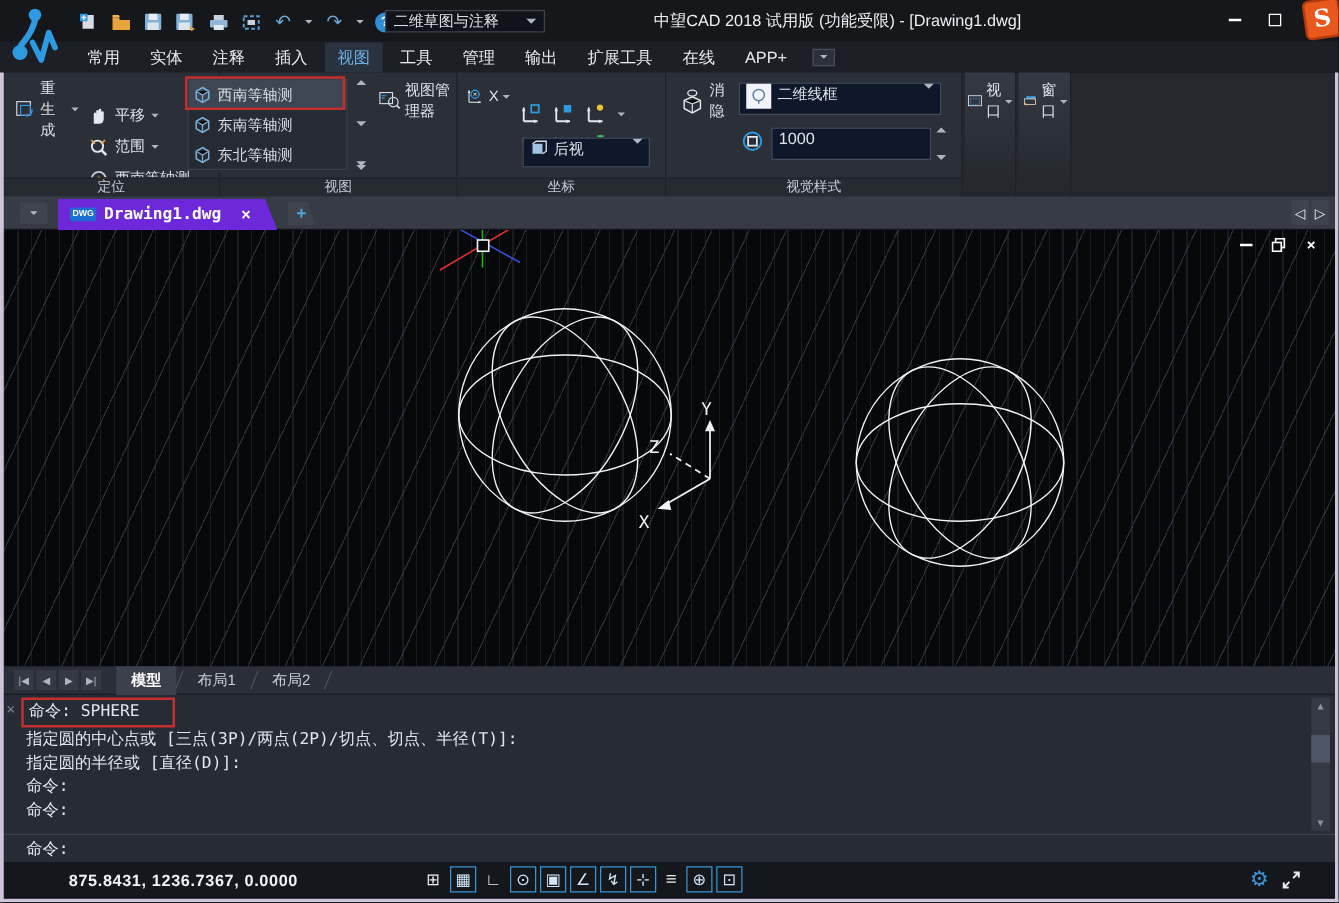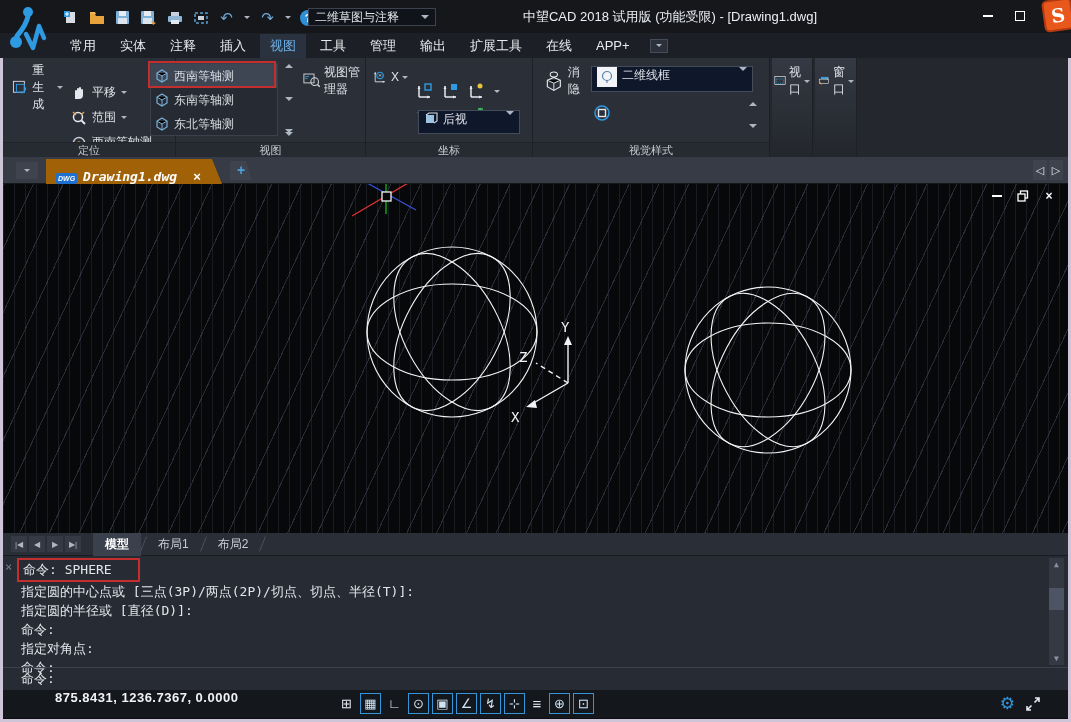--- a/index.html
+++ b/index.html
@@ -50,21 +50,21 @@
   #view-redbox { position:absolute; left:144px; top:3px; width:128px; height:27px; border:2px solid #c32e2e; z-index:5; }
   .scrollcol { position:absolute; left:280px; top:6px; width:14px; height:72px; display:flex; flex-direction:column; align-items:center; justify-content:space-between; }
   .combo { position:absolute; background:#0f172a; border:1px solid #454c59; display:flex; padding:0 5px; gap:5px; }
   .combo .txt { flex:1; font-size:12px; color:#dfe3e9; white-space:nowrap; }
   .spin { position:absolute; display:flex; flex-direction:column; justify-content:space-between; height:26px; }
   .raised { background:linear-gradient(#343943,#23262c); border-right:1px solid #1d2026; }
 
   
   #docbar { left:0; top:157px; width:1071px; height:27px; background:#363b45; border-bottom:1px solid #14161a; }
   #doc-dd { left:16px; top:5px; width:22px; height:17px; background:#3e434e; display:flex; align-items:center; justify-content:center; }
-  #doc-tab { left:46px; top:2px; width:176px; height:25px; background:#a16207; clip-path:polygon(0 0,calc(100% - 10px) 0,100% 100%,0 100%); display:flex; align-items:flex-end; gap:6px; padding:0 10px;font-style:italic; }
+  #doc-tab { left:46px; top:2px; width:176px; height:25px; background:#6d28d9; clip-path:polygon(0 0,calc(100% - 10px) 0,100% 100%,0 100%); display:flex; align-items:center; gap:6px; padding:0 10px; }
   #doc-tab .tname { font-family:"DejaVu Sans Mono",monospace; font-weight:bold; font-size:13px; color:#fff; }
   .dwg-badge { background:#1d6fd2; color:#fff; font-size:7px; font-weight:bold; padding:2px 2px; border-radius:2px; letter-spacing:0; }
   #doc-tab .tclose { margin-left:10px; color:#fff; font-size:13px; font-weight:bold; }
   #doc-new { left:230px; top:4px; width:22px; height:19px; background:#3e434e; clip-path:polygon(0 0,calc(100% - 6px) 0,100% 100%,0 100%); color:#4aa3e0; font-size:14px; font-weight:bold; text-align:center; line-height:18px; }
   #doc-scroll { right:8px; top:3px; display:flex; gap:2px; }
   #doc-scroll .ds { width:14px; height:20px; background:#3e434e; color:#e8eaee; font-size:11px; display:flex; align-items:center; justify-content:center; }
 
   
   #canvas { left:3px; top:184px; width:1065px; height:349px; background-color:#07080a;
     background-image:
@@ -87,21 +87,21 @@
   #cmd-history { position:absolute; left:18px; top:2px; right:22px; }
   .cline { font-size:13px; color:#e2e6ec; line-height:19px; white-space:nowrap; }
   .redbox { display:inline-block; border:2px solid #c32e2e; padding:0 26px 1px 4px; margin-left:-4px; }
   #cmd-sep { position:absolute; left:0; right:0; top:111px; height:1px; background:#3c414c; }
   #cmd-prompt { position:absolute; left:18px; top:114px; font-size:13px; color:#e2e6ec; }
   #cmd-scroll { position:absolute; right:4px; top:2px; width:15px; height:107px; background:#343943; display:flex; flex-direction:column; align-items:center; justify-content:space-between; padding:2px 0; }
   #cmd-thumb { position:absolute; right:4px; top:32px; width:15px; height:22px; background:#4d5463; }
   .scr-ar { color:#8a92a0; font-size:8px; }
 
   
-  #statusbar { left:0; top:690px; width:1071px; height:28px; background:#14171c; display:flex; align-items:flex-start; }
+  #statusbar { left:0; top:690px; width:1071px; height:28px; background:#14171c; display:flex; align-items:center; }
   #coords { margin-left:55px; font-size:13px; font-weight:bold; color:#f0f2f5; letter-spacing:0.5px; }
   #status-icons { position:absolute; left:336px; top:3px; display:flex; gap:3px; align-items:center; }
   .sic { width:21px; height:21px; display:flex; align-items:center; justify-content:center; font-size:13px; color:#e8ecf2; border:1px solid transparent; }
   .sic.active { border-color:#3695d8; color:#cfe4f5; }
   .sic.wide { width:18px; font-size:15px; }
   #status-right { position:absolute; right:30px; top:3px; display:flex; gap:10px; align-items:center; }
   #gear { color:#3695d8; font-size:17px; }
   #slogo { position:absolute; right:-2px; top:-1px; width:30px; height:32px; background:#e8581c; border:2px solid #b53a10; border-radius:5px; transform:rotate(-8deg); display:flex; align-items:center; justify-content:center; z-index:60; }
   #slogo span { color:#fff; font-weight:bold; font-size:19px; font-family:"DejaVu Serif",serif; }
 
@@ -369,20 +369,23 @@
         </span>
         <span class="txt">二维线框</span>
         <span class="dd"></span>
       </div>
       <span class="abs" style="left:60px;top:46px;">
         <svg width="18" height="18" viewBox="0 0 18 18">
             <circle cx="9" cy="9" r="7" fill="none" stroke="#2e9ae2" stroke-width="1.5"></circle>
             <rect x="5.5" y="5.5" width="7" height="7" fill="none" stroke="#e3e7ee" stroke-width="1.4"></rect>
           </svg>
       </span>
+      <div class="combo" style="left:84px;top:44px;width:128px;height:26px;">
+        <span class="txt" style="font-size:13px;">1000</span>
+      </div>
       <div class="spin" style="left:216px;top:44px;">
         <span class="du"></span>
         <span class="dd"></span>
       </div>
       <div class="panel-label">视觉样式</div>
     </div>
 
     <div class="panel raised" style="left:815px;width:42px;">
       <div class="bigbtn" style="left:3px;top:6px;width:36px;">
         <svg width="32" height="26" viewBox="0 0 32 26">
@@ -490,21 +493,20 @@
     <span class="lslash"></span>
   </div>
 
   <div id="cmdarea" class="abs">
     <span id="cmd-close">×</span>
     <div id="cmd-history">
       <div class="cline"><span class="redbox">命令: SPHERE</span></div>
       <div class="cline">指定圆的中心点或 [三点(3P)/两点(2P)/切点、切点、半径(T)]:</div>
       <div class="cline">指定圆的半径或 [直径(D)]:</div>
       <div class="cline">命令:</div>
-      <div class="cline">指定对角点:</div>
       <div class="cline">命令:</div>
     </div>
     <div id="cmd-sep"></div>
     <div id="cmd-prompt">命令:</div>
     <div id="cmd-scroll">
       <span class="scr-ar">▲</span>
       <span class="scr-ar">▼</span>
     </div>
     <div id="cmd-thumb"></div>
   </div>

